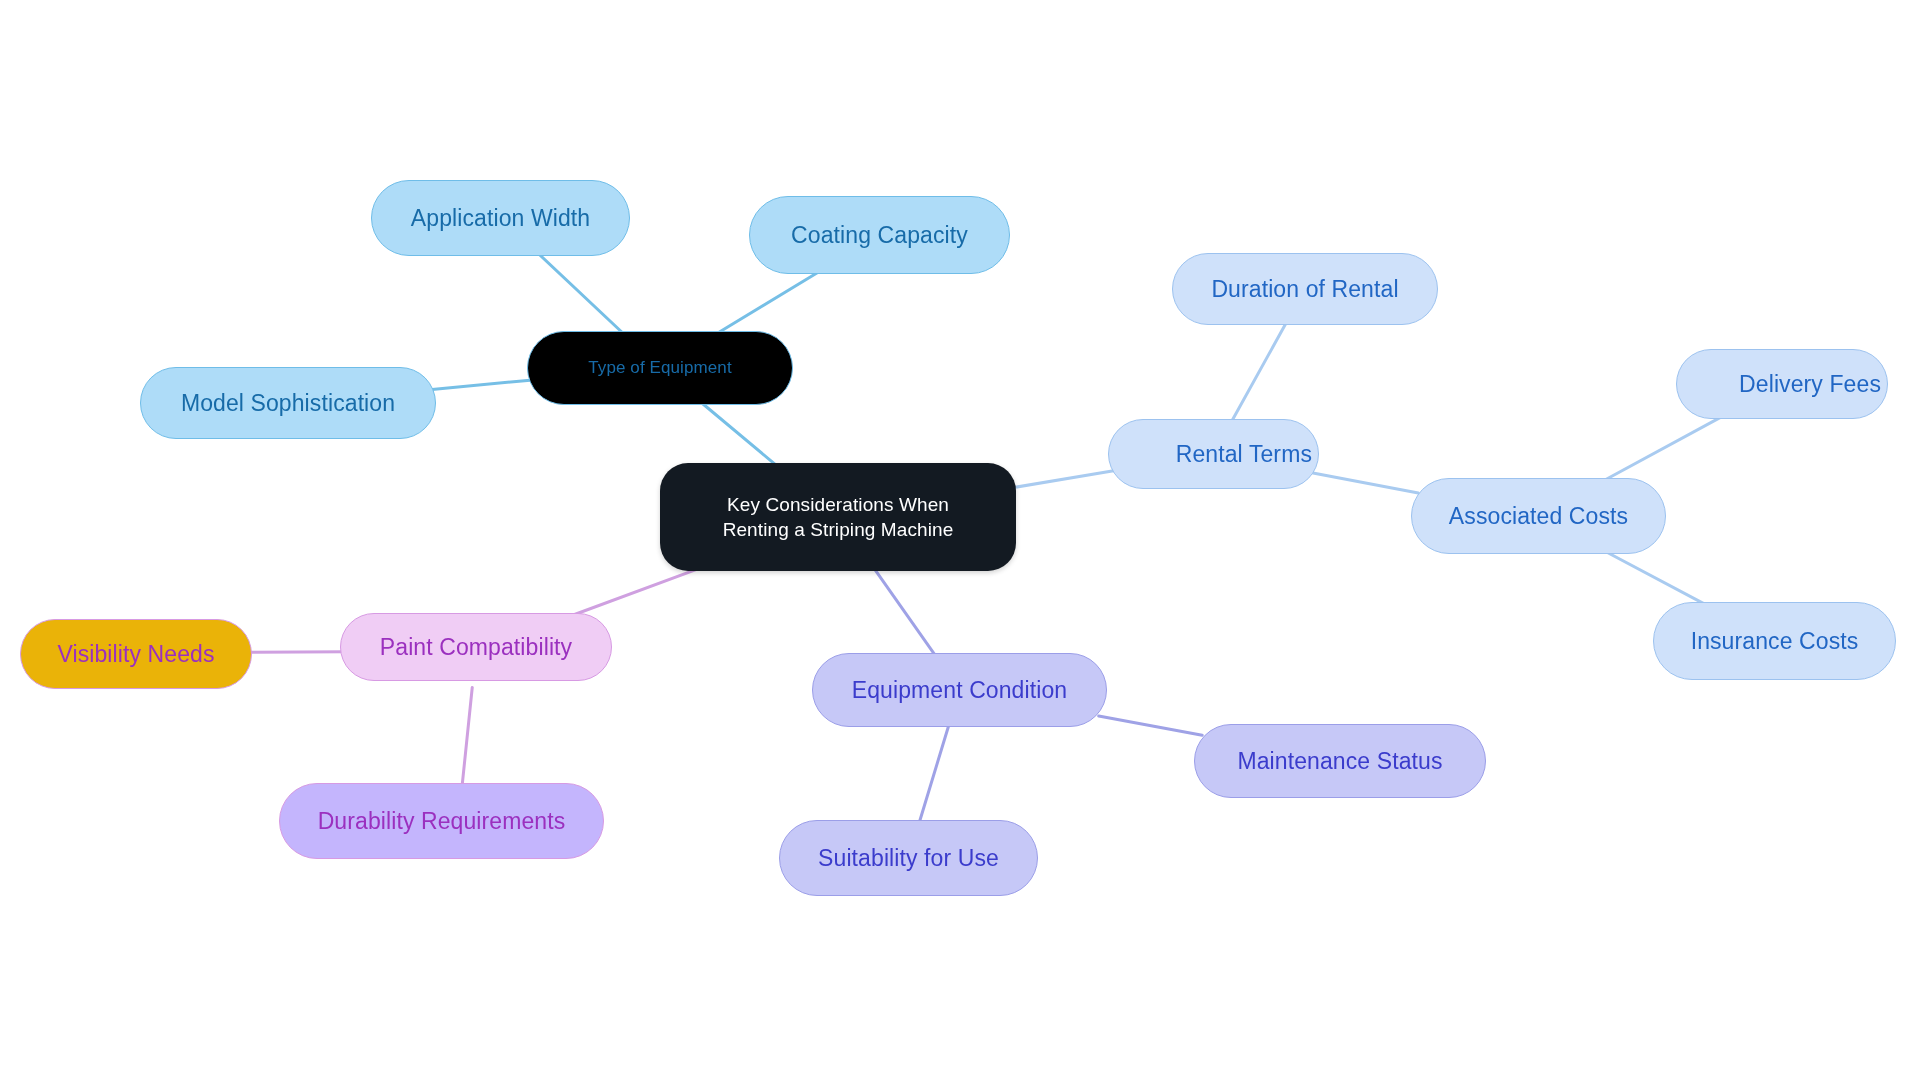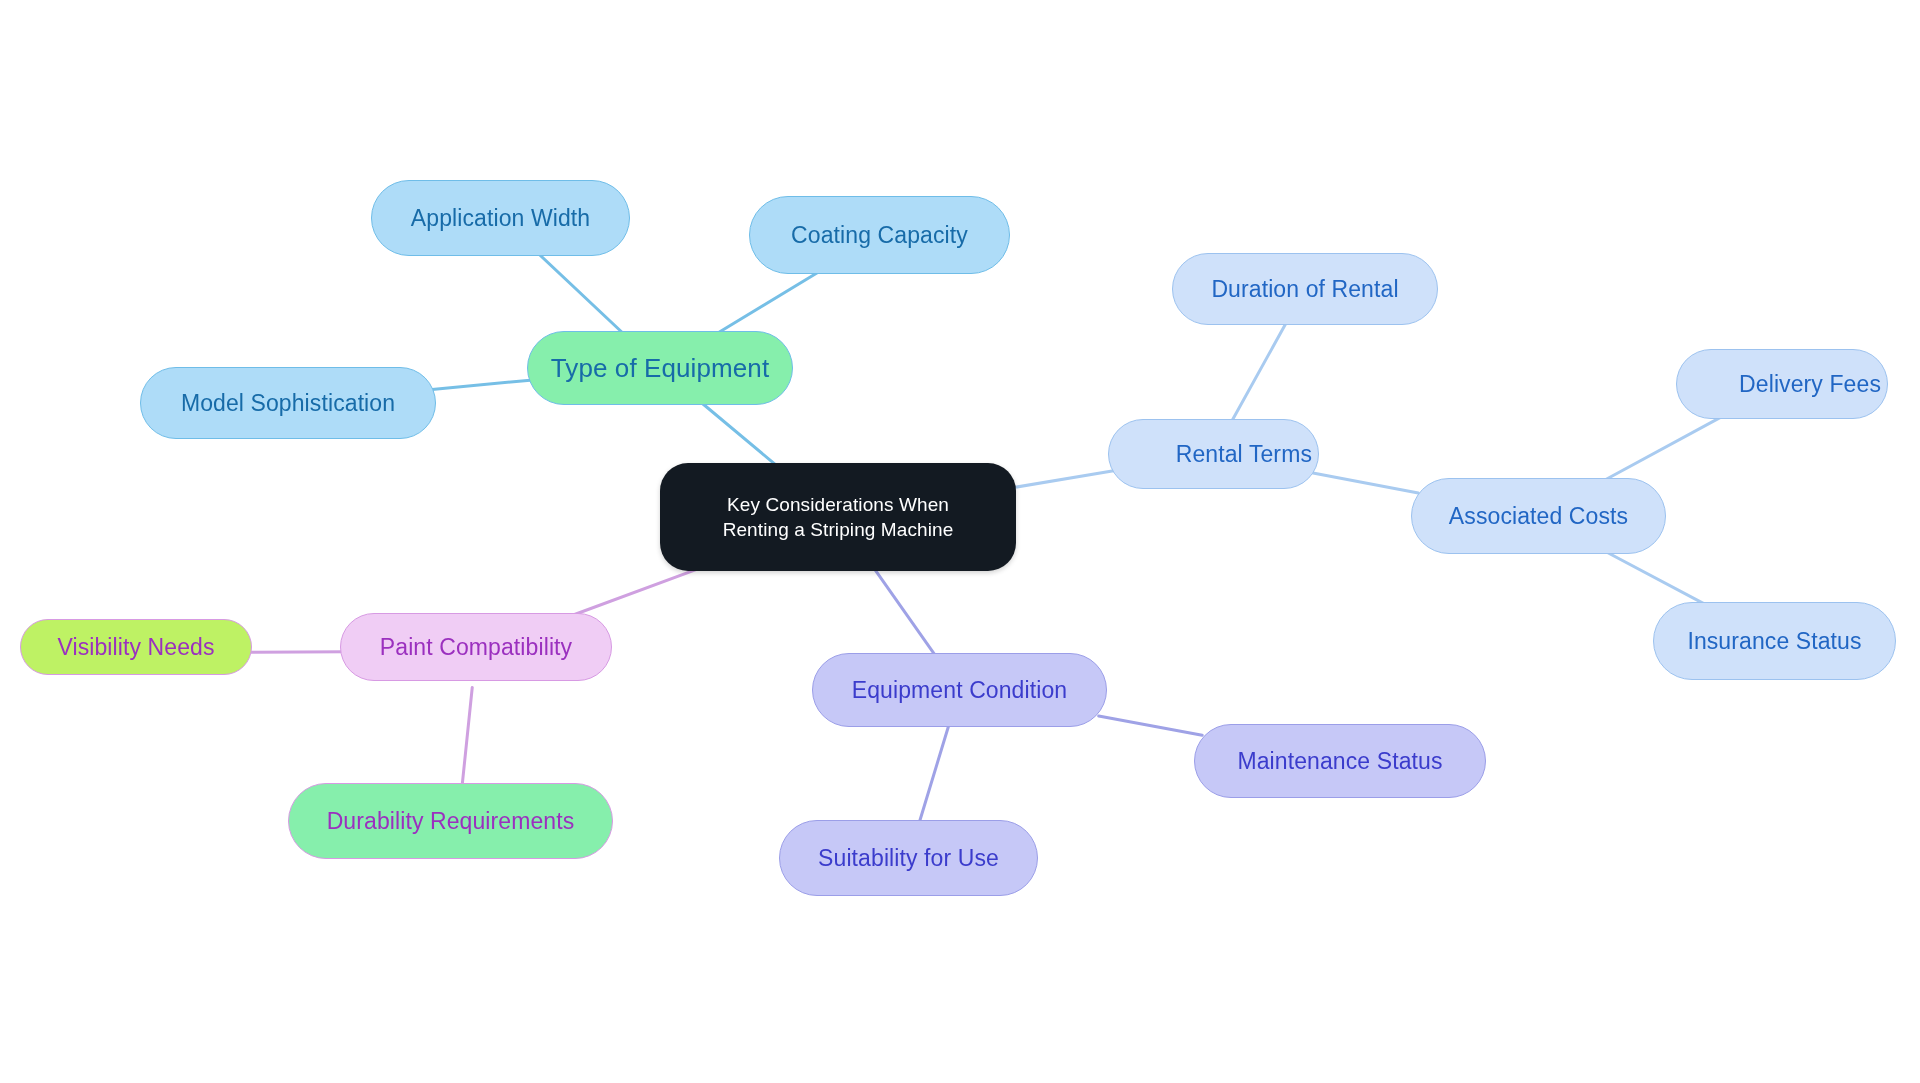--- a/index.html
+++ b/index.html
@@ -65,28 +65,28 @@
       <line x1="1607.37424" y1="552.48" x2="1703.81328" y2="603.56" stroke="#a9cbf0" stroke-width="3" stroke-linecap="round"></line>
       <line x1="874.4078612716763" y1="568.84" x2="934.55387283237" y2="654.48" stroke="#9fa2e6" stroke-width="3" stroke-linecap="round"></line>
       <line x1="1098.6974265992603" y1="715.9737642274572" x2="1202.2181404509017" y2="735.2903757477372" stroke="#9fa2e6" stroke-width="3" stroke-linecap="round"></line>
       <line x1="948.7171428571429" y1="725.52" x2="919.5742857142857" y2="821.52" stroke="#9fa2e6" stroke-width="3" stroke-linecap="round"></line>
       <line x1="697.9546268656716" y1="568.84" x2="574.550447761194" y2="614.52" stroke="#cfa0e0" stroke-width="3" stroke-linecap="round"></line>
       <line x1="345.4422587649111" y1="651.7679867131476" x2="247.35807340639934" y2="652.3449525093741" stroke="#cfa0e0" stroke-width="3" stroke-linecap="round"></line>
       <line x1="472.24470588235295" y1="687.48" x2="462.25529411764705" y2="784.52" stroke="#cfa0e0" stroke-width="3" stroke-linecap="round"></line>
     </svg>
 <div class="node root" style="left: 660px; top: 463px; width: 356px; height: 108px; background: rgb(19, 26, 34); color: rgb(255, 255, 255); font-size: 19px;"><span class="node-label">Key Considerations When
 Renting a Striping Machine</span></div>
-    <div class="node" style="left: 527px; top: 331px; width: 266px; height: 74px; background: #86efac; color: rgb(23, 107, 168); font-size: 26px; border-color: rgb(111, 189, 232);"><span class="node-label">Type of Equipment</span></div>
+    <div class="node" style="left: 527px; top: 331px; width: 266px; height: 74px; background: #000000; color: rgb(23, 107, 168); font-size: 17px; border-color: rgb(111, 189, 232);"><span class="node-label">Type of Equipment</span></div>
     <div class="node" style="left: 371px; top: 180px; width: 259px; height: 76px; background: rgb(174, 220, 248); color: rgb(23, 107, 168); font-size: 23px; border-color: rgb(111, 189, 232);"><span class="node-label">Application Width</span></div>
     <div class="node" style="left: 749px; top: 196px; width: 261px; height: 78px; background: rgb(174, 220, 248); color: rgb(23, 107, 168); font-size: 23px; border-color: rgb(111, 189, 232);"><span class="node-label">Coating Capacity</span></div>
     <div class="node" style="left: 140px; top: 367px; width: 296px; height: 72px; background: rgb(174, 220, 248); color: rgb(23, 107, 168); font-size: 23px; border-color: rgb(111, 189, 232);"><span class="node-label">Model Sophistication</span></div>
     <div class="node" style="left: 1108px; top: 419px; width: 211px; height: 70px; background: rgb(207, 225, 250); color: rgb(33, 102, 196); font-size: 23px; border-color: rgb(156, 194, 239); text-align: right;"><span class="node-label">Rental Terms</span></div>
     <div class="node" style="left: 1172px; top: 253px; width: 266px; height: 72px; background: rgb(207, 225, 250); color: rgb(33, 102, 196); font-size: 23px; border-color: rgb(156, 194, 239);"><span class="node-label">Duration of Rental</span></div>
     <div class="node" style="left: 1411px; top: 478px; width: 255px; height: 76px; background: rgb(207, 225, 250); color: rgb(33, 102, 196); font-size: 23px; border-color: rgb(156, 194, 239);"><span class="node-label">Associated Costs</span></div>
     <div class="node" style="left: 1676px; top: 349px; width: 212px; height: 70px; background: rgb(207, 225, 250); color: rgb(33, 102, 196); font-size: 23px; border-color: rgb(156, 194, 239); text-align: right;"><span class="node-label">Delivery Fees</span></div>
-    <div class="node" style="left: 1653px; top: 602px; width: 243px; height: 78px; background: rgb(207, 225, 250); color: rgb(33, 102, 196); font-size: 23px; border-color: rgb(156, 194, 239);"><span class="node-label">Insurance Status</span></div>
+    <div class="node" style="left: 1653px; top: 602px; width: 243px; height: 78px; background: rgb(207, 225, 250); color: rgb(33, 102, 196); font-size: 23px; border-color: rgb(156, 194, 239);"><span class="node-label">Insurance Costs</span></div>
     <div class="node" style="left: 812px; top: 653px; width: 295px; height: 74px; background: rgb(198, 200, 247); color: rgb(59, 60, 204); font-size: 23px; border-color: rgb(155, 158, 232);"><span class="node-label">Equipment Condition</span></div>
     <div class="node" style="left: 1194px; top: 724px; width: 292px; height: 74px; background: rgb(198, 200, 247); color: rgb(59, 60, 204); font-size: 23px; border-color: rgb(155, 158, 232);"><span class="node-label">Maintenance Status</span></div>
     <div class="node" style="left: 779px; top: 820px; width: 259px; height: 76px; background: rgb(198, 200, 247); color: rgb(59, 60, 204); font-size: 23px; border-color: rgb(155, 158, 232); align-items: center;"><span class="node-label">Suitability for Use</span></div>
     <div class="node" style="left: 340px; top: 613px; width: 272px; height: 68px; background: rgb(240, 205, 245); color: rgb(155, 48, 191); font-size: 23px; border-color: rgb(215, 154, 227);"><span class="node-label">Paint Compatibility</span></div>
-    <div class="node" style="left: 20px; top: 619px; width: 232px; height: 56px; background: #bef264; color: rgb(155, 48, 191); font-size: 23px; border-color: rgb(215, 154, 227);"><span class="node-label">Visibility Needs</span></div>
-    <div class="node" style="left: 288px; top: 783px; width: 325px; height: 76px; background: #86efac; color: rgb(155, 48, 191); font-size: 23px; border-color: rgb(215, 154, 227);"><span class="node-label">Durability Requirements</span></div>
+    <div class="node" style="left: 20px; top: 619px; width: 232px; height: 70px; background: #eab308; color: rgb(155, 48, 191); font-size: 23px; border-color: rgb(215, 154, 227);"><span class="node-label">Visibility Needs</span></div>
+    <div class="node" style="left: 279px; top: 783px; width: 325px; height: 76px; background: #c4b5fd; color: rgb(155, 48, 191); font-size: 23px; border-color: rgb(215, 154, 227);"><span class="node-label">Durability Requirements</span></div>
   </div>
 
 </body></html>

